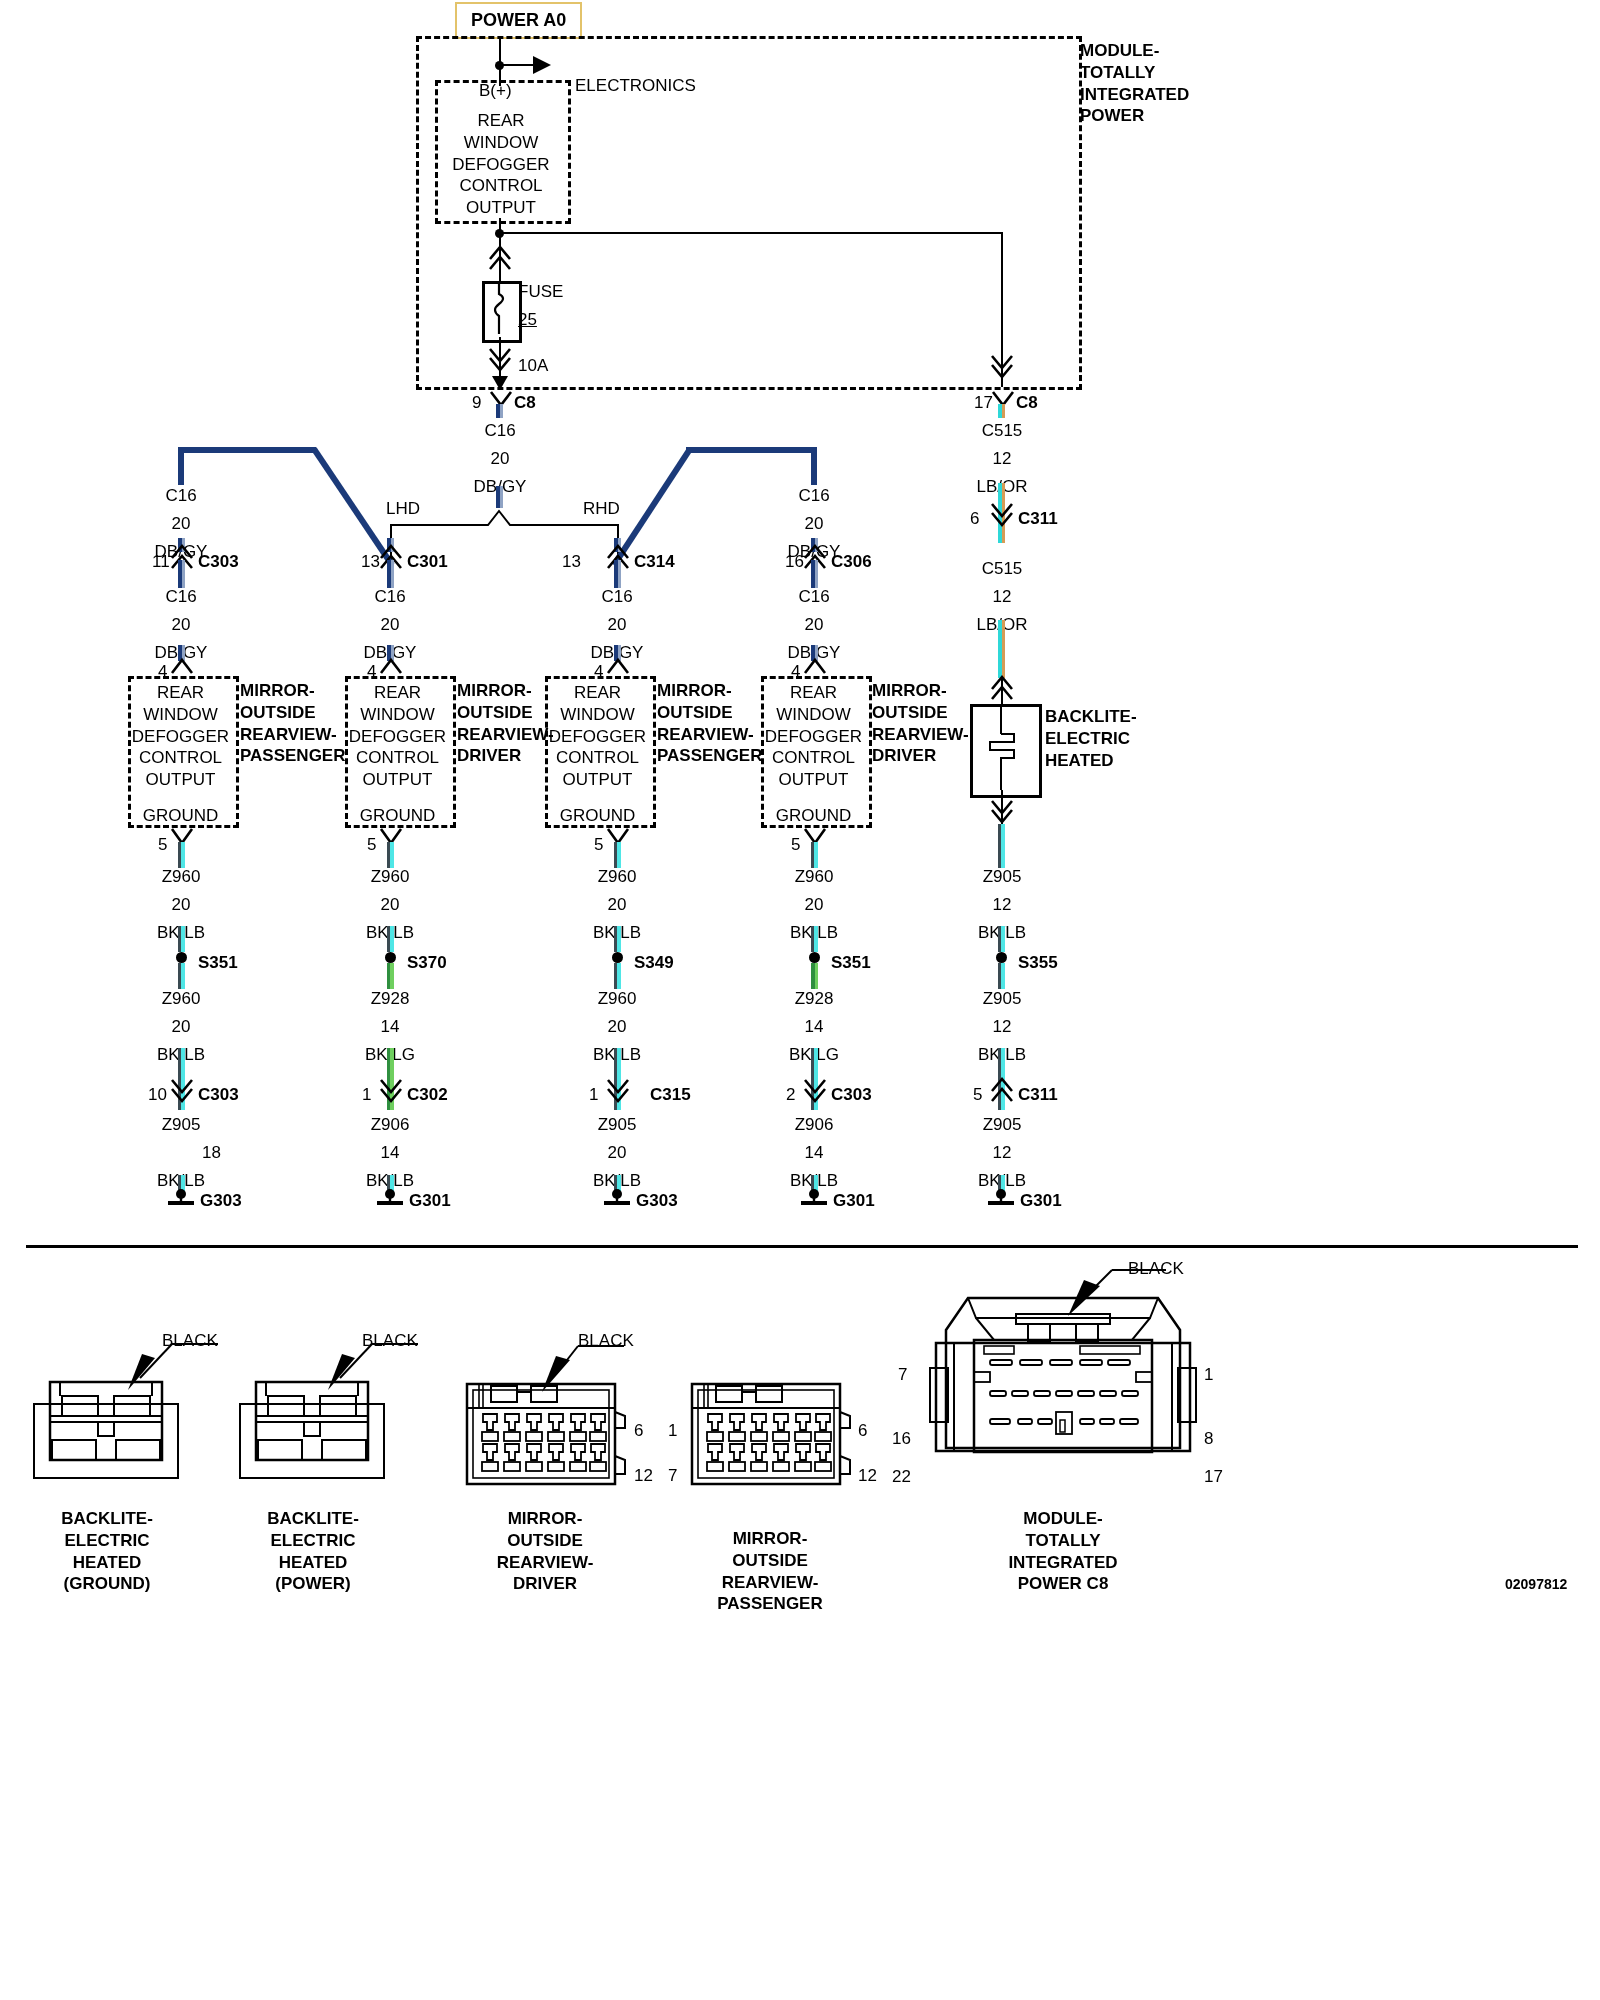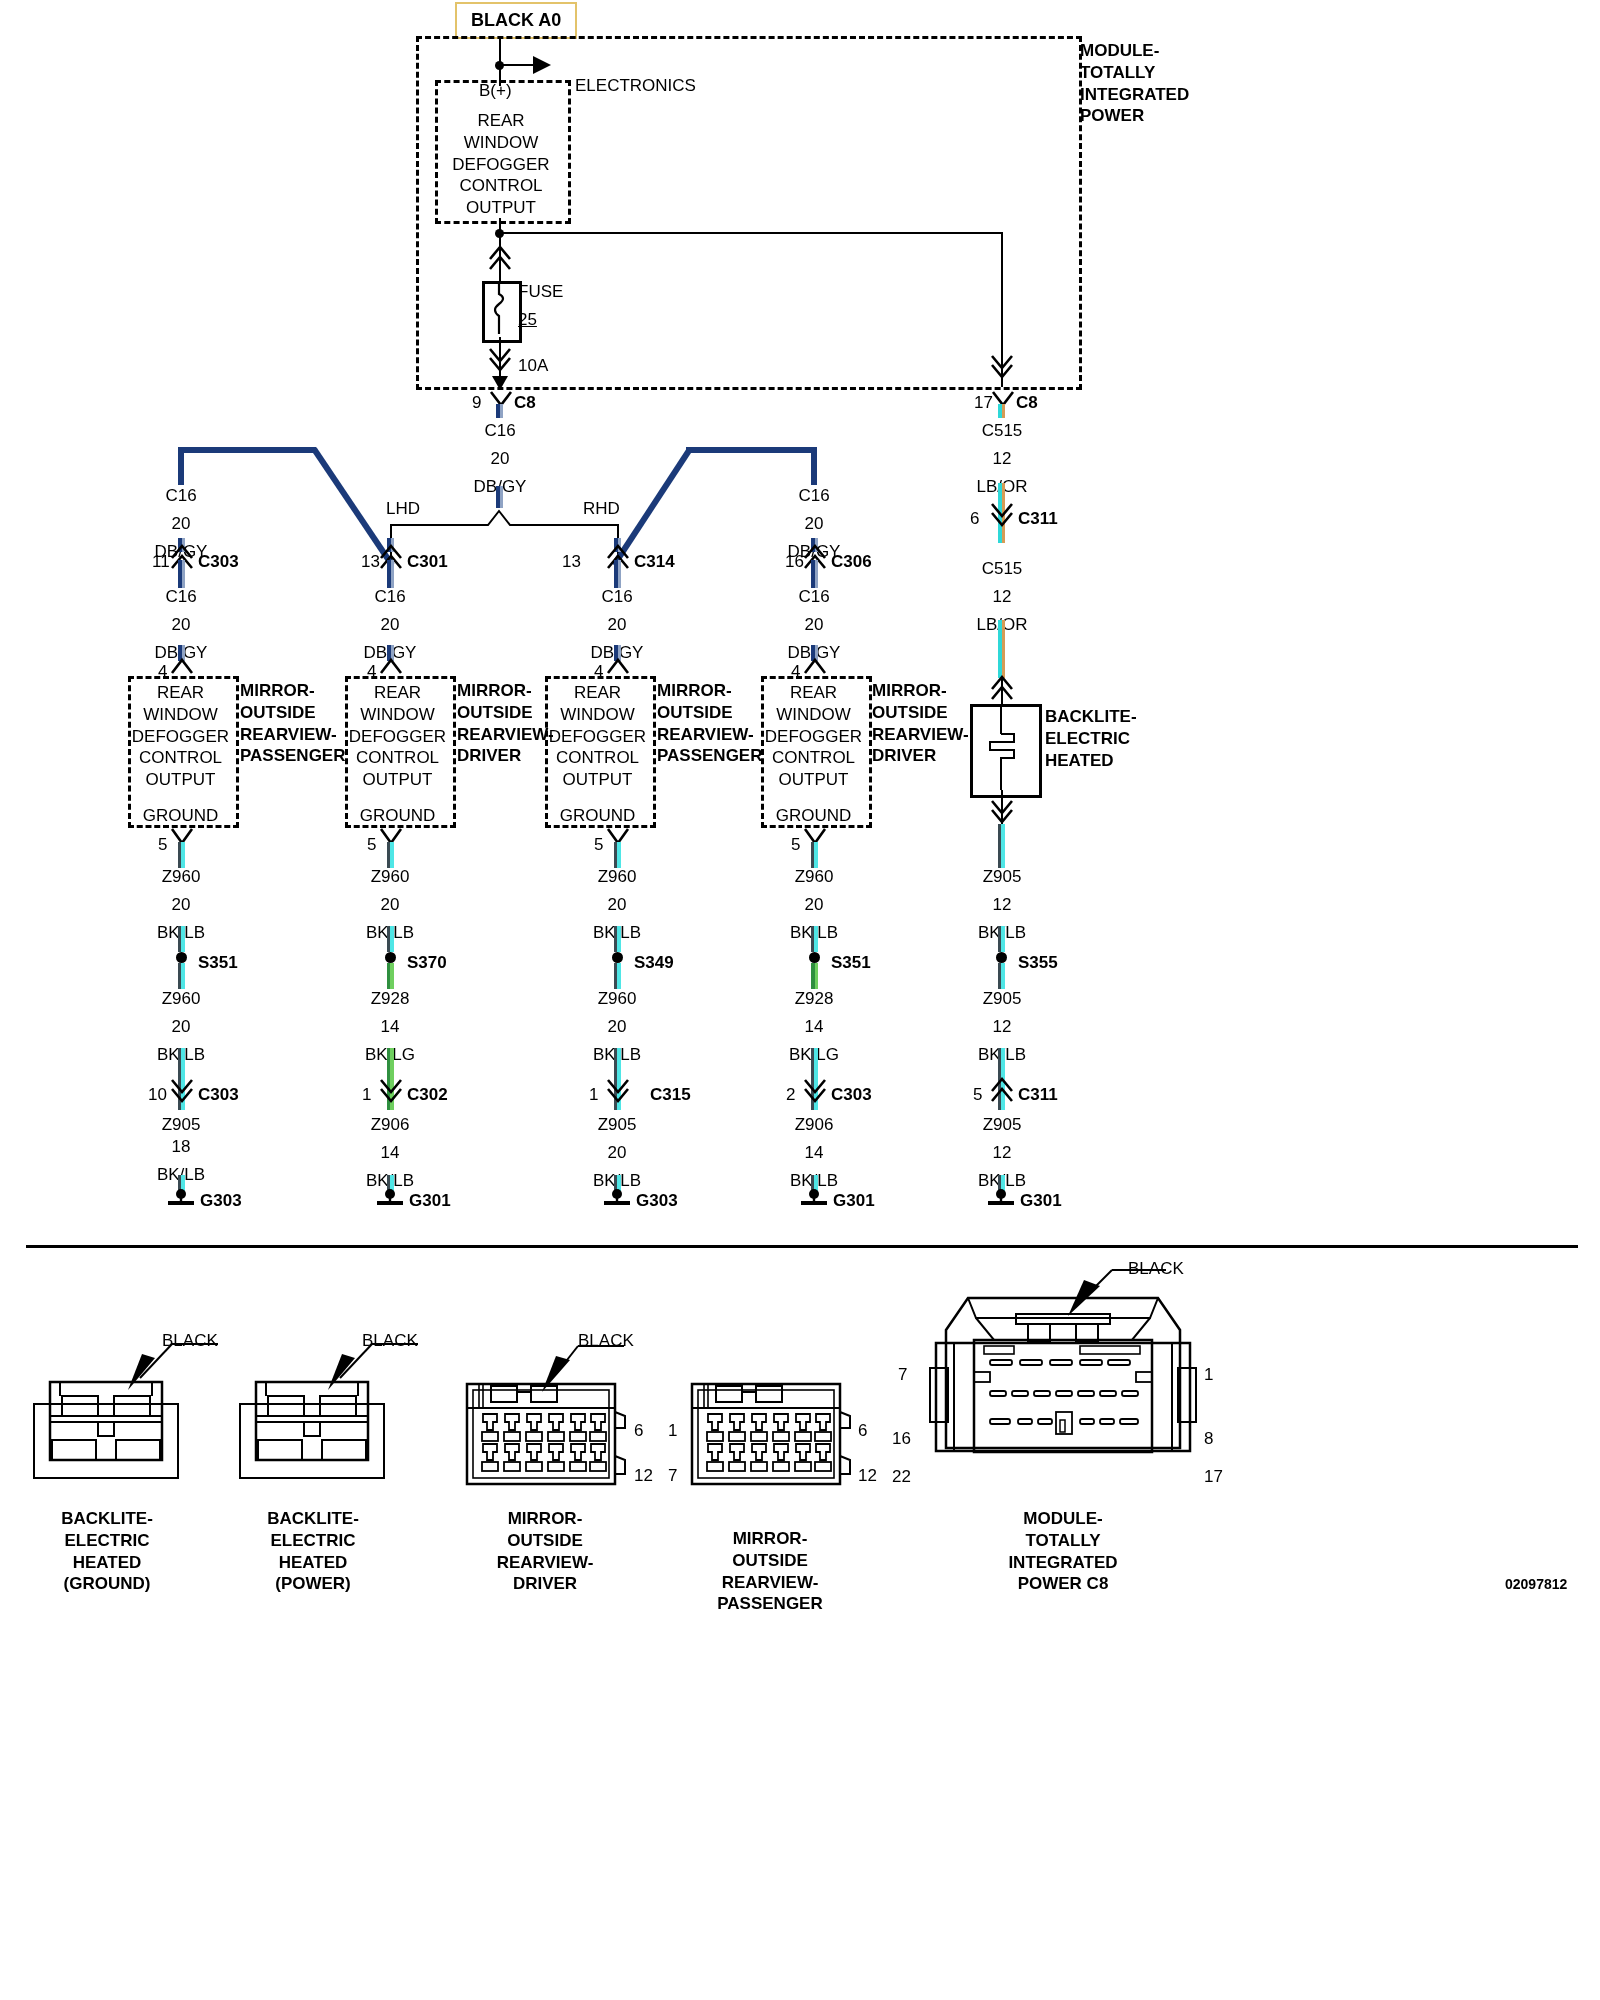--- a/index.html
+++ b/index.html
@@ -33,21 +33,21 @@
     padding:6px 14px;font-weight:bold;font-size:18px;
   }
   .dot{position:absolute;border-radius:50%;background:#000;}
 
   svg{display:block;overflow:visible;}
   .nofill{fill:none;stroke:#000;}
 </style>
 </head>
 <body>
 
-<div class="batt" style="left:455px;top:2px;">BLACK A0</div>
+<div class="batt" style="left:455px;top:2px;">POWER A0</div>
 
 <div class="dashbox" style="left:416px;top:36px;width:660px;height:348px;"></div>
 
 <div class="abs" style="left:1080px;top:40px;width:200px;">
   <div class="txt b">MODULE-</div>
   <div class="txt b">TOTALLY</div>
   <div class="txt b">INTEGRATED</div>
   <div class="txt b">POWER</div>
 </div>
 
@@ -213,21 +213,21 @@
 </div>
 <div class="wbklb" style="left:178px;top:1048px;width:7px;height:62px;"></div>
 <div class="abs txt" style="left:148px;top:1084px;">10</div>
 <svg class="abs" style="left:171px;top:1079px;" width="22" height="22">
   <polyline class="nofill" points="1,1 11,13 21,1" stroke-width="2.6"></polyline>
   <polyline class="nofill" points="1,10 11,22 21,10" stroke-width="2.6"></polyline>
 </svg>
 <div class="abs txt b" style="left:198px;top:1084px;">C303</div>
 <div class="abs" style="left:141px;top:1114px;width:80px;text-align:center;">
   <div class="txt c">Z905</div>
-  <div class="txt c" style="">18</div>
+  <div class="txt c" style="margin-top:6px;text-align:right;">18</div>
   <div class="txt c" style="margin-top:6px;">BK/LB</div>
 </div>
 <div class="wbklb" style="left:178px;top:1175px;width:7px;height:16px;"></div>
 <svg class="abs" style="left:165px;top:1188px;" width="32" height="20">
   <circle cx="16" cy="6" r="5" fill="#000"></circle>
   <line x1="16" y1="6" x2="16" y2="13" stroke="#000" stroke-width="2.4"></line>
   <line x1="3" y1="15" x2="29" y2="15" stroke="#000" stroke-width="4"></line>
 </svg>
 <div class="abs txt b" style="left:200px;top:1190px;">G303</div>
 

